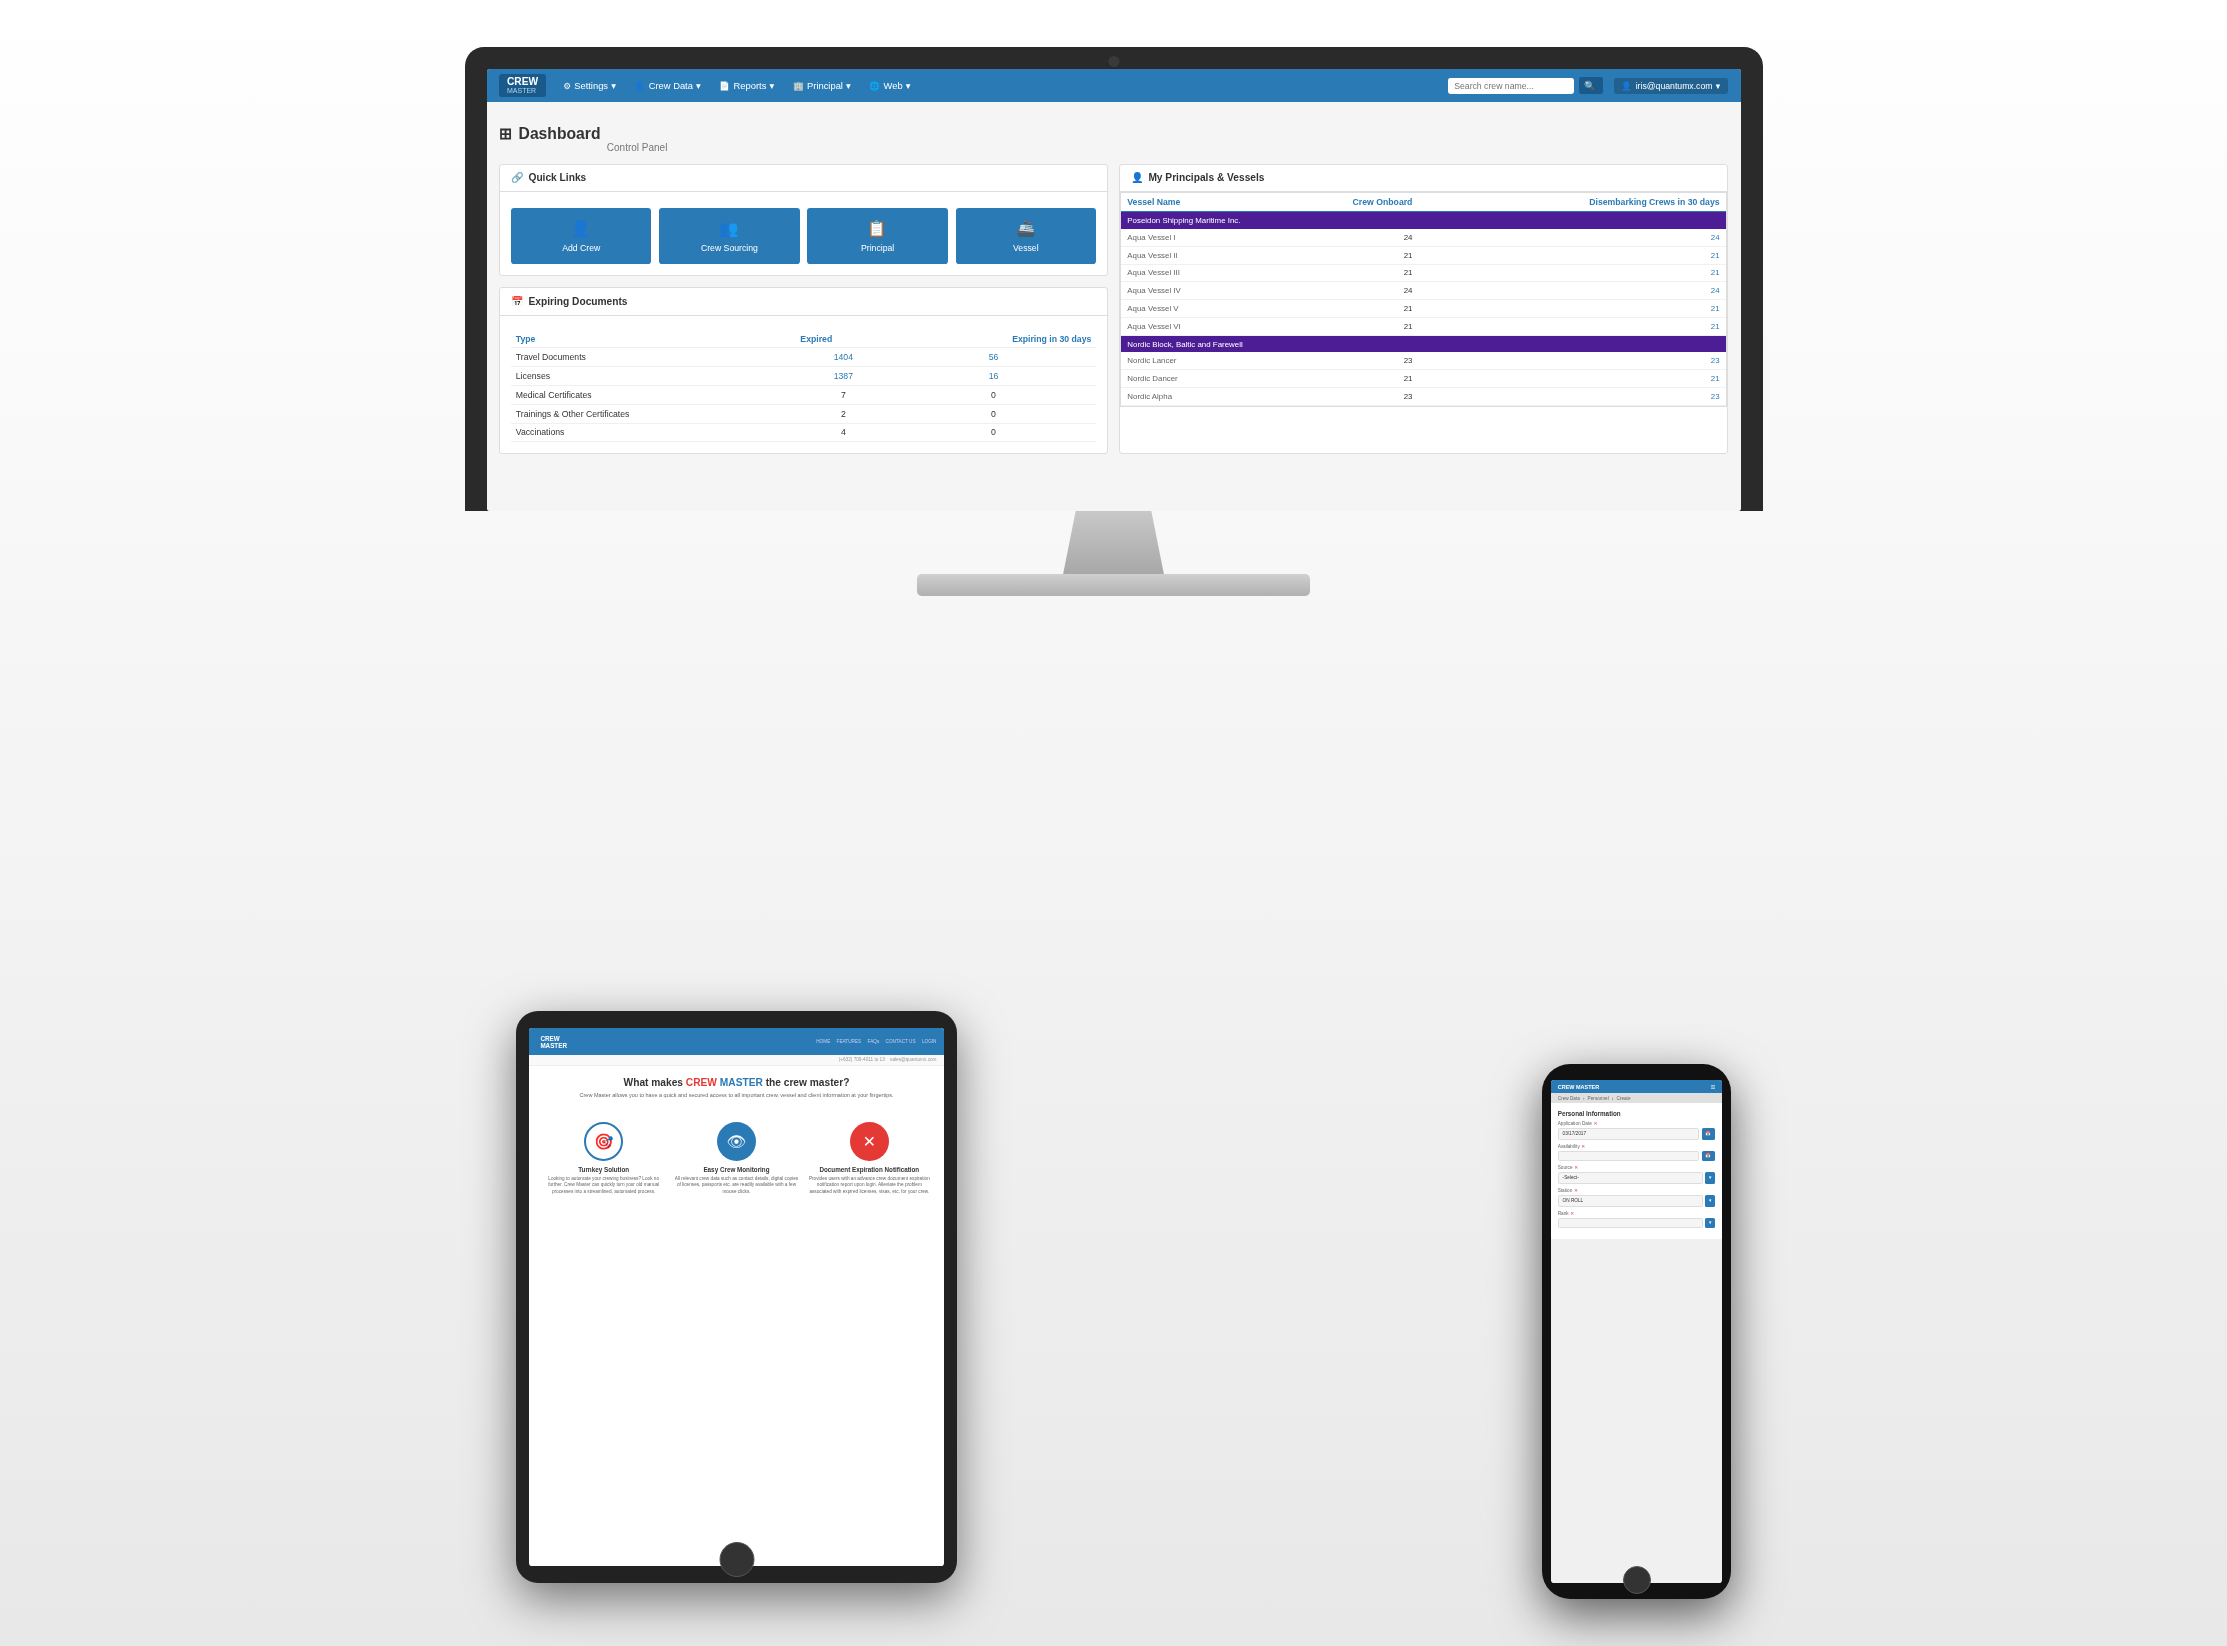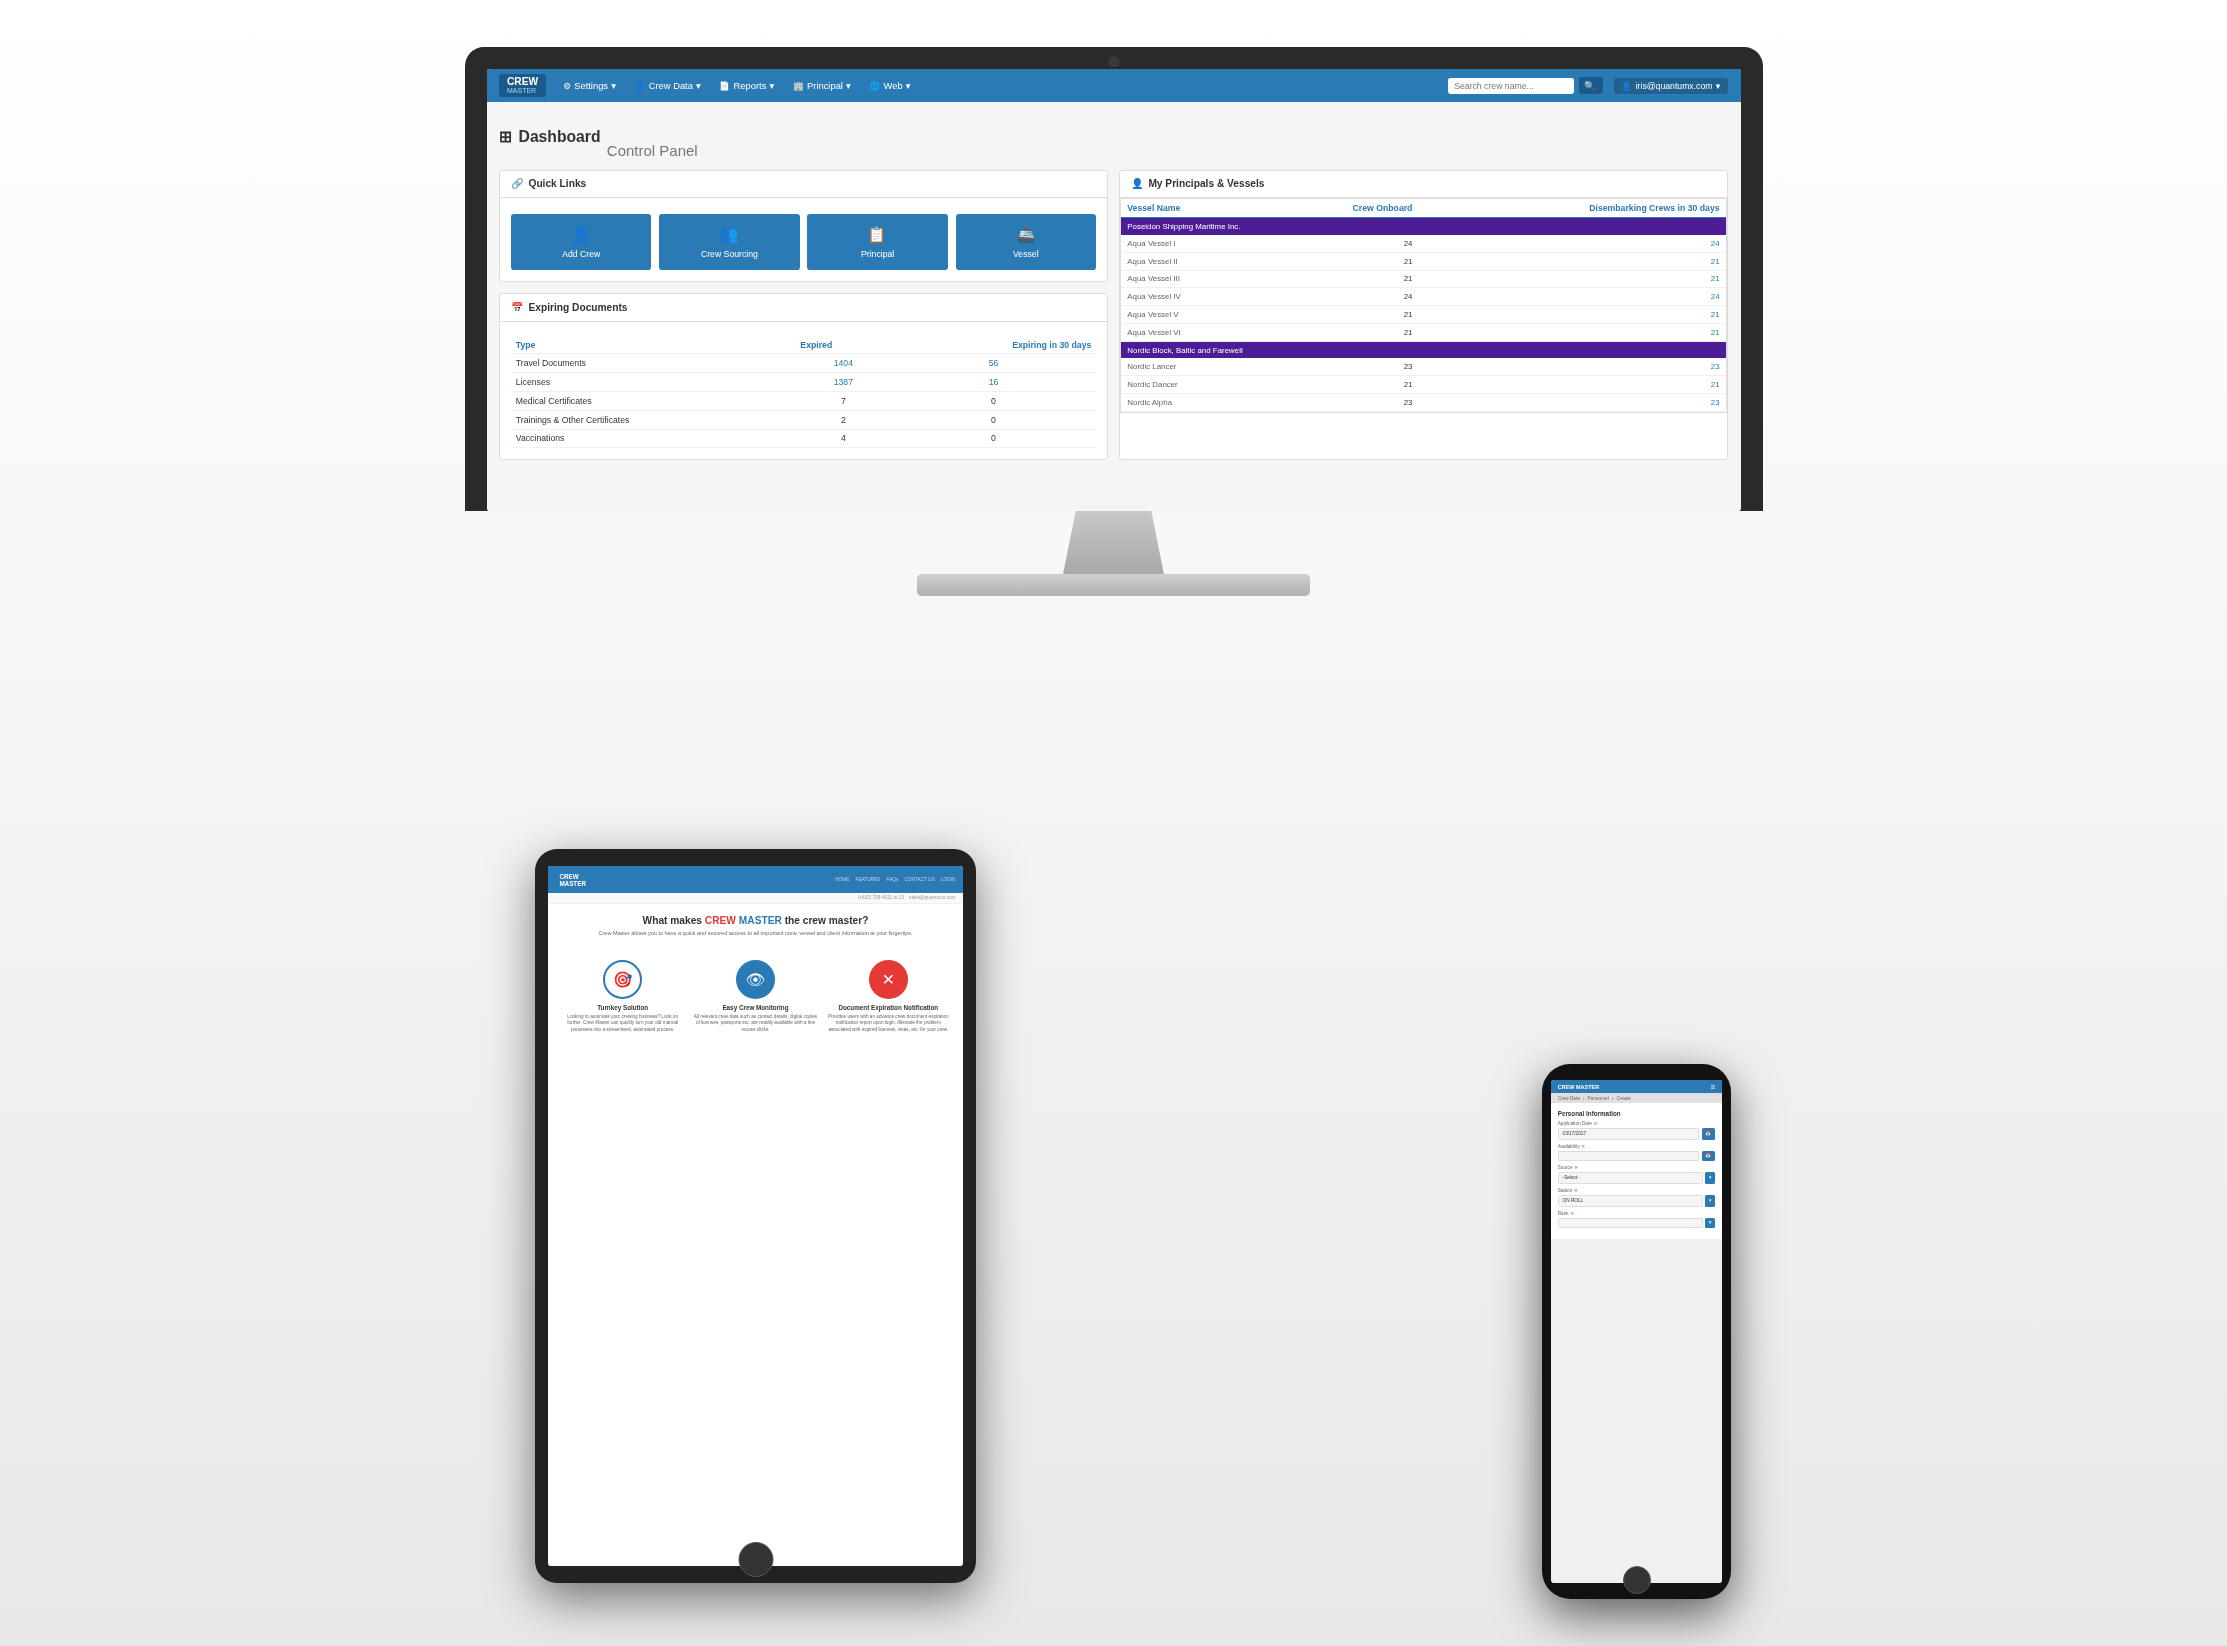--- a/index.html
+++ b/index.html
@@ -170,21 +170,21 @@
       font-size: 15.7px;
       color: #333;
       font-weight: bold;
       margin-bottom: 11px;
       display: flex;
       align-items: center;
       gap: 6.3px;
     }
 
     .page-subtitle {
-      font-size: 15px;
+      font-size: 10px;
       color: #777;
       font-weight: normal;
       margin-top: 27px;
     }
 
     .dashboard-grid {
       display: grid;
       grid-template-columns: 1fr 1fr;
       gap: 11px;
     }
@@ -330,23 +330,23 @@
       font-size: 8.7px;
       color: #555;
     }
 
     .footer-link { color: #2a7ab5; text-decoration: none; }
 
     
     .tablet {
       position: absolute;
       bottom: 63px;
-      left: 535px;
+      left: 516px;
       width: 441px;
-      height: 734px;
+      height: 572px;
       margin-top: 8px;
     }
 
     .tablet-border {
       background: #222;
       border-radius: 22px;
       padding: 17.3px 12.6px;
       height: 100%;
       box-shadow: 0 15.7px 47px rgba(0,0,0,0.5);
     }

